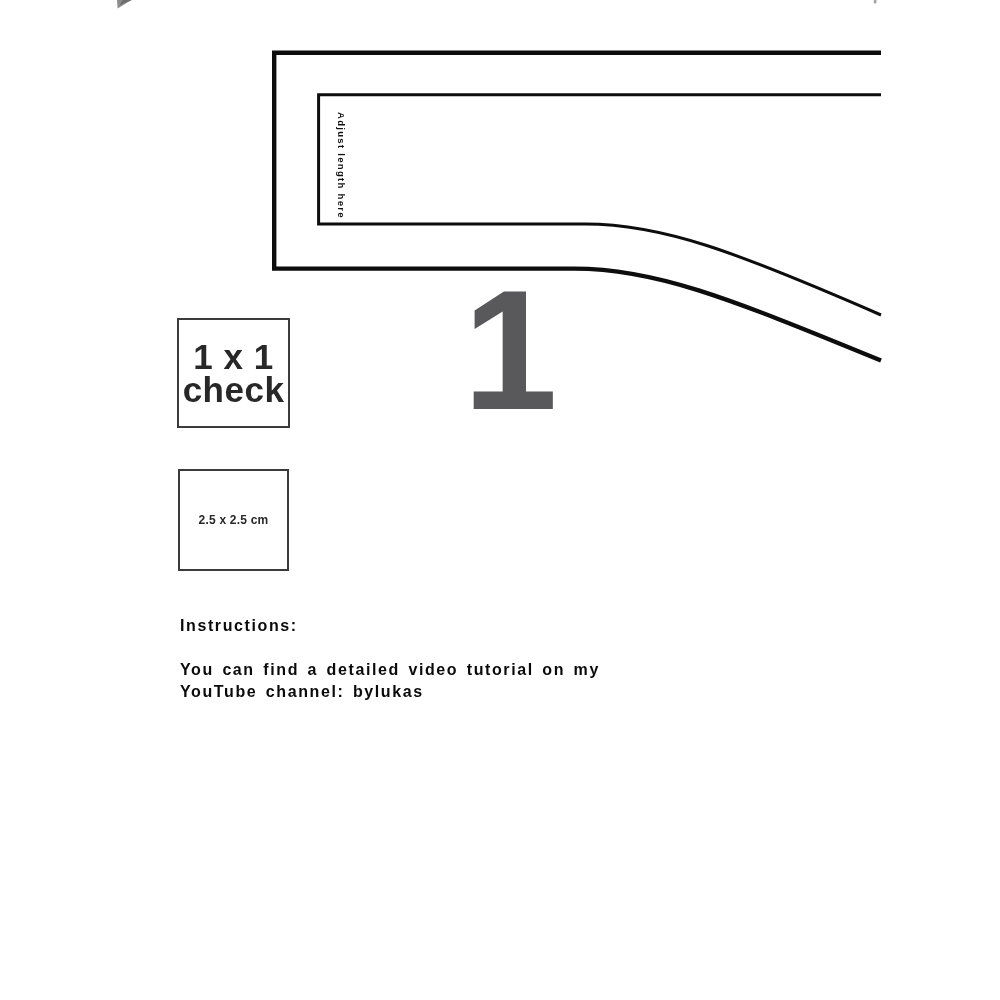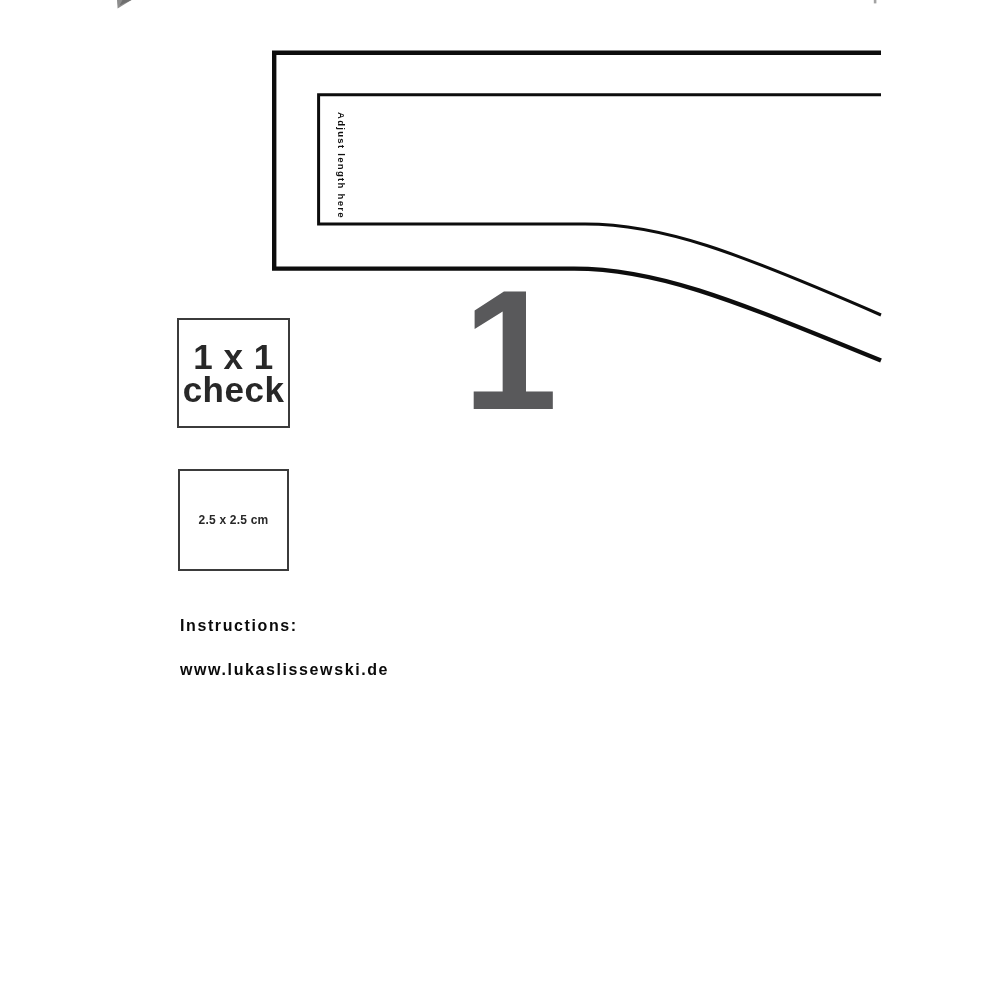--- a/index.html
+++ b/index.html
@@ -72,17 +72,18 @@
     <div>check</div>
   </div>
 
   <div class="scale-box cm-box" style="border: 2px solid rgb(59, 59, 59);">
     <div>2.5 x 2.5 cm</div>
   </div>
 
   <div class="instructions">
     <p>Instructions:</p>
     <div id="paras">
-        <p>www.lukaslissewski.de</p>
+        <p>You can find a detailed video tutorial on my
+YouTube channel: bylukas</p>
       </div>
   </div>
 
 </div>
 
 </body></html>

